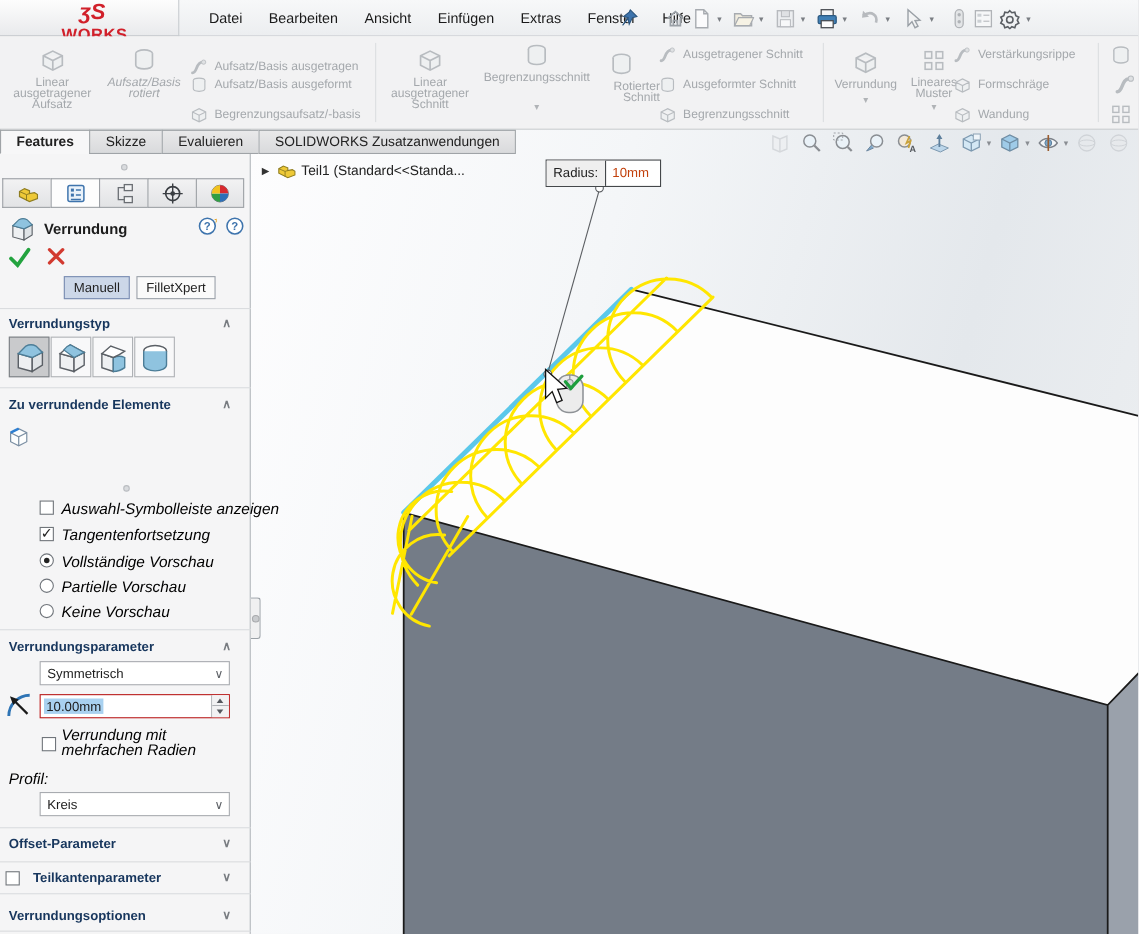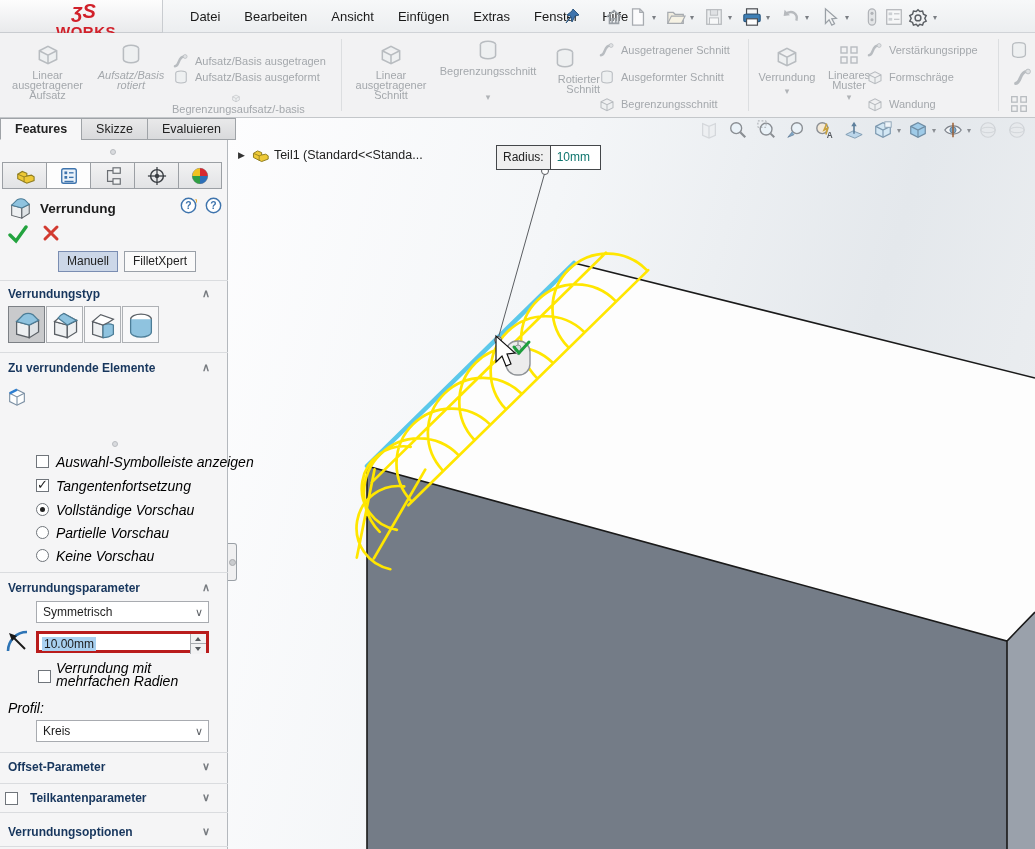--- a/index.html
+++ b/index.html
@@ -36,21 +36,21 @@
   
   .viewport{position:absolute;left:228px;top:118px;width:807px;height:731px;
     background:linear-gradient(105deg,#fdfdfe 0%,#f4f6f8 35%,#e4e8ec 70%,#eef0f2 100%);}
   .hud{position:absolute;top:119px;height:22px;display:flex;align-items:center;}
   .hud .hic{width:22px;height:20px;margin-right:7px;position:relative;}
   .hud .hcaret{font-size:8px;color:#8a8e93;margin:0 6px 0 -4px;}
   .dim{opacity:.35;}
   .tree{position:absolute;left:238px;top:146px;display:flex;align-items:center;font-size:12.5px;color:#222;}
   .callout{position:absolute;left:496px;top:145px;height:25px;display:flex;border:1px solid #44474a;background:#fff;font-size:12px;}
   .callout .cl{background:#efefef;border-right:1px solid #44474a;padding:4px 6px;color:#222;}
-  .callout .cv{padding:4px 10px 4px 6px;color:#0f766e;}
+  .callout .cv{padding:4px 10px 4px 6px;color:#c2410c;}
   
   .pm{position:absolute;left:0;top:140px;width:228px;height:709px;background:#f5f5f6;border-right:1px solid #b4b8bd;font-size:12px;color:#1c1c1c;}
   .pm-griddot{position:absolute;left:110px;top:9px;width:6px;height:6px;border-radius:50%;background:#d9dbde;border:1px solid #b9bcc0;}
   .pmtabs{position:absolute;left:2px;top:22px;width:222px;height:27px;display:flex;}
   .pmtab{width:44px;height:27px;border:1px solid #9b9fa4;border-right:none;background:linear-gradient(#f2f2f3,#e2e3e5);
     display:flex;align-items:center;justify-content:center;}
   .pmtab:last-child{border-right:1px solid #9b9fa4;}
   .pmtab.active{background:#fdfdfd;}
   .pmtitle{position:absolute;left:8px;top:56px;display:flex;align-items:center;font-weight:bold;font-size:13.5px;}
   .helpic{position:absolute;top:57px;width:17px;height:17px;}
@@ -64,21 +64,21 @@
   .typebtn.on{background:#c9cacc;border:1px solid #7c8085;}
   .selbox{position:absolute;left:28px;top:243px;width:181px;height:56px;background:#d7ebfc;border:2px solid #5a9bd5;}
   .selrow{height:17px;background:#3d9bf5;color:#0c3763;font-size:12px;padding:1px 3px;}
   .cb{position:absolute;width:13px;height:13px;border:1px solid #70757b;background:#fff;}
   .cb .mark{position:absolute;left:0px;top:-3px;font-size:13px;color:#222;}
   .rb{position:absolute;width:13px;height:13px;border:1px solid #70757b;border-radius:50%;background:#fff;}
   .rb.on::after{content:"";position:absolute;left:3px;top:3px;width:5px;height:5px;border-radius:50%;background:#222;}
   .lbl{position:absolute;font-size:14px;color:#000000;white-space:nowrap;font-style:italic;}
   .dd{position:absolute;left:36px;width:173px;height:22px;border:1px solid #a8abb0;background:#fff;display:flex;align-items:center;padding-left:6px;}
   .dd .ddchev{position:absolute;right:5px;color:#5d6166;font-size:11px;}
-  .numfield{position:absolute;left:36px;width:173px;height:22px;border:3px solid #b91c1c;background:#fff;}
+  .numfield{position:absolute;left:36px;width:173px;height:22px;border:1px solid #b91c1c;background:#fff;}
   .numfield .val{position:absolute;left:3px;top:3px;background:#a9d1f0;padding:0 2px;font-size:12px;}
   .spin{position:absolute;right:0;top:0;width:16px;height:20px;border-left:1px solid #a8abb0;}
   .spin div{height:10px;position:relative;background:#f2f2f3;}
   .spin div:first-child{border-bottom:1px solid #a8abb0;}
   .spin i{position:absolute;left:4px;border-left:3.5px solid transparent;border-right:3.5px solid transparent;}
   .spin .up i{top:3px;border-bottom:4px solid #55595e;}
   .spin .dn i{top:3px;border-top:4px solid #55595e;}
   .splitter-notch{position:absolute;left:228px;top:543px;width:9px;height:38px;background:#f0f0f1;border:1px solid #9aa0a6;border-left:none;border-radius:0 3px 3px 0;}
   .splitter-notch::after{content:"";position:absolute;left:1px;top:15px;width:5px;height:5px;border-radius:50%;background:#c9cbce;border:1px solid #a9abae;}
 </style>
@@ -336,21 +336,21 @@
           <use href="#s-swoosh"></use>
         </svg>
       <span>Aufsatz/Basis ausgetragen</span>
     </div>
     <div class="rsm" style="left:172px;top:33px;height:22px;">
       <svg class="ric" width="18" height="18">
           <use href="#s-cyl"></use>
         </svg>
       <span>Aufsatz/Basis ausgeformt</span>
     </div>
-    <div class="rsm" style="left:172px;top:60px;height:22px;flex-direction:column;">
+    <div class="rsm" style="left:172px;top:60px;height:22px;">
       <svg class="ric" width="18" height="18">
           <use href="#s-cube"></use>
         </svg>
       <span>Begrenzungsaufsatz/-basis</span>
     </div>
     <div class="rsep" style="left:341px"></div>
 
     <div class="rbig" style="left:345px;top:8px;width:92px;">
       <svg class="ric" width="26" height="26">
           <use href="#s-cube"></use>
@@ -434,20 +434,21 @@
         <use href="#s-pattern"></use>
       </svg>
   </div>
 
   <div class="viewport"></div>
 
   <div class="tabs">
     <div class="tab active">Features</div>
     <div class="tab">Skizze</div>
     <div class="tab">Evaluieren</div>
+    <div class="tab">SOLIDWORKS Zusatzanwendungen</div>
   </div>
 
   <div class="hud" style="left:698px;">
     <svg class="hic dim">
         <use href="#s-book"></use>
       </svg>
     <svg class="hic">
         <use href="#s-mag"></use>
       </svg>
     <svg class="hic">

